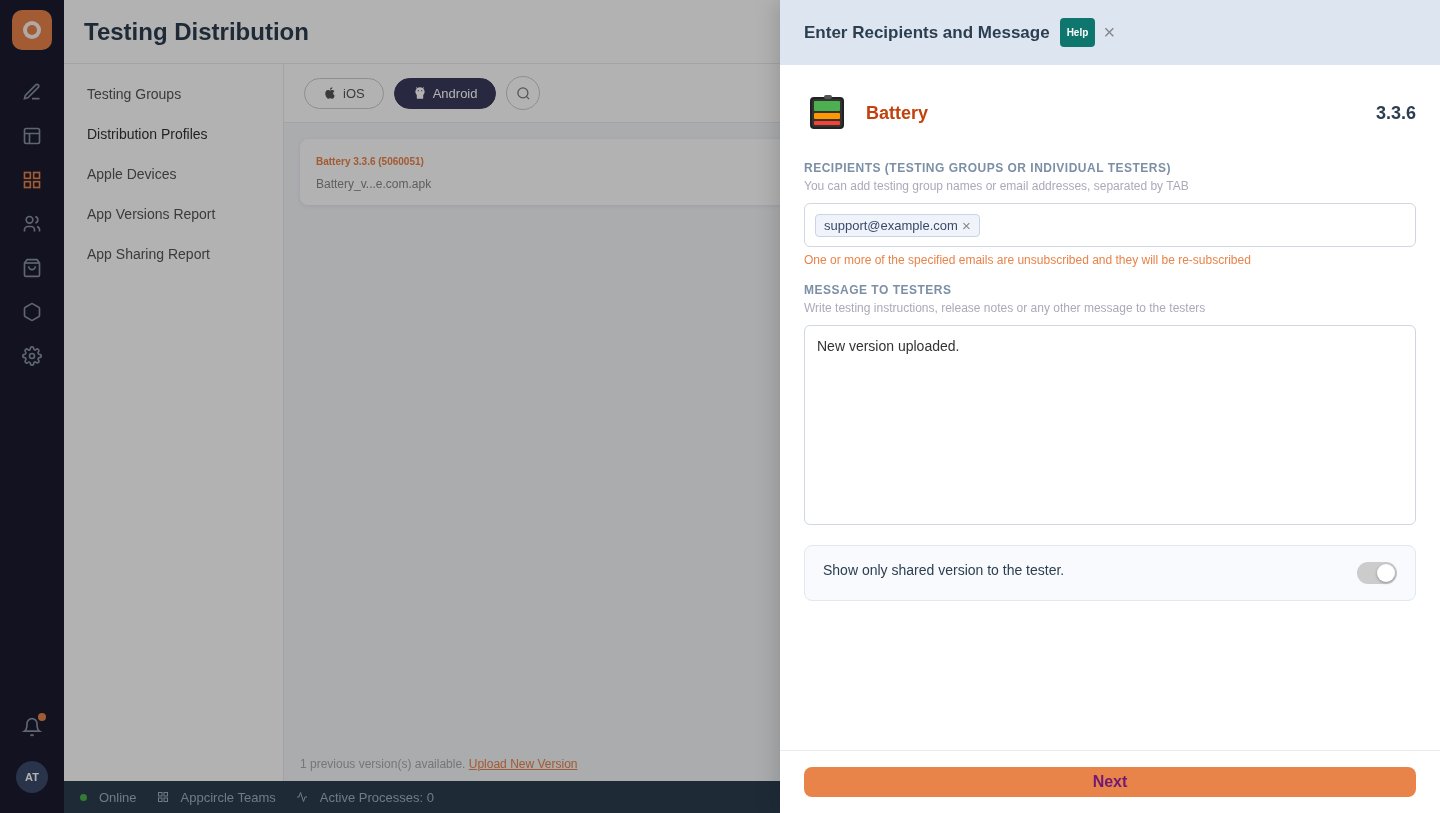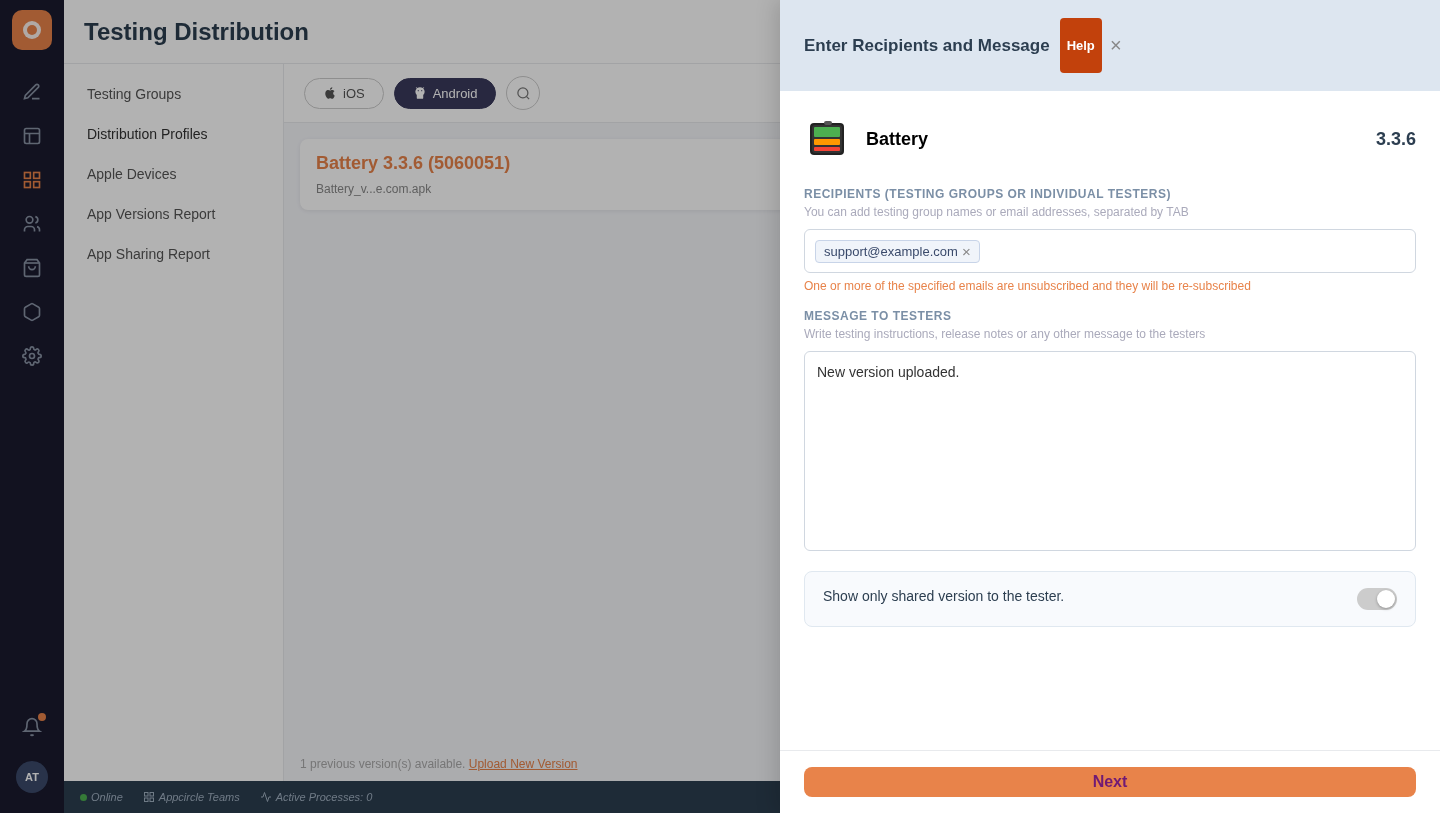--- a/index.html
+++ b/index.html
@@ -67,21 +67,21 @@
     .search-btn {
       width: 34px; height: 34px; border-radius: 50%; border: 1.5px solid #ccc;
       background: white; display: flex; align-items: center; justify-content: center; cursor: pointer;
     }
 
     .version-card {
       margin: 16px; background: white; border-radius: 8px; padding: 14px 16px;
       box-shadow: 0 1px 4px rgba(0,0,0,0.08);
     }
     .version-card-header { display: flex; justify-content: space-between; align-items: center; margin-bottom: 8px; }
-    .version-name { font-weight: 600; color: #e8834a; font-size: 18px; }
+    .version-name { font-weight: 600; color: #e8834a; font-size: 10px; }
     .edit-link { color: #e8834a; font-size: 13px; cursor: pointer; }
     .version-file { font-size: 12px; color: #888; display: flex; justify-content: space-between; }
 
     
     .overlay-backdrop {
       position: absolute; left: 0; top: 0; right: 0; bottom: 0;
       background: rgba(0,0,0,0.3); z-index: 20;
     }
 
     
@@ -89,36 +89,36 @@
       position: absolute; right: 0; top: 0; width: 660px; height: 813px;
       background: white; z-index: 30; display: flex; flex-direction: column;
       box-shadow: -4px 0 20px rgba(0,0,0,0.15);
     }
     .modal-header {
       background: #dde6f0; padding: 18px 24px; display: flex; align-items: center; 
       flex-shrink: 0;
     }
     .modal-title { font-size: 17px; font-weight: 600; color: #2c3e50; display: flex; align-items: center; gap: 10px; }
     .help-badge {
-      background: #c2410c; color: white; font-size: 13px; font-weight: 700;
-      padding: 20px 7px; border-radius: 4px;
+      background: #0f766e; color: white; font-size: 10px; font-weight: 700;
+      padding: 9px 7px; border-radius: 4px;
     }
     .modal-close {
       width: 28px; height: 28px; border-radius: 50%; border: none; background: none;
       font-size: 20px; cursor: pointer; color: #888; display: flex; align-items: center; justify-content: center;
     }
     .modal-body { flex: 1; overflow-y: auto; padding: 24px; }
 
     
     .app-info-row {
       display: flex; align-items: center; justify-content: space-between;
       margin-bottom: 24px;
     }
     .app-info-left { display: flex; align-items: center; gap: 14px; }
-    .app-name { font-size: 18px; font-weight: 600; color: #000000; }
+    .app-name { font-size: 18px; font-weight: 600; color: #c2410c; }
     .app-version { font-size: 18px; font-weight: 600; color: #2c3e50; }
 
     
     .section-label {
       font-size: 12px; font-weight: 700; color: #7b8fa6; letter-spacing: 0.5px; margin-bottom: 4px;
     }
     .section-sublabel { font-size: 12px; color: #aab; margin-bottom: 10px; }
 
     
     .recipients-box {
@@ -168,21 +168,21 @@
       border: none; border-radius: 8px; font-size: 16px; font-weight: 600;
       cursor: pointer;
     }
 
     
     .bottom-bar {
       position: absolute; left: 64px; bottom: 0; right: 0; height: 32px;
       background: #2c3e50; display: flex; align-items: center; padding: 0 16px;
       gap: 20px; z-index: 6;
     }
-    .bottom-bar-item { font-size: 11px; color: #a0b0c0; display: flex; align-items: center; gap: 4px; font-style: italic; }
+    .bottom-bar-item { font-size: 13px; color: #a0b0c0; display: flex; align-items: center; gap: 12px; }
     .green-dot { width: 7px; height: 7px; background: #4caf50; border-radius: 50%; }
 
     
     .battery-svg { width: 48px; height: 48px; }
   </style>
 </head>
 <body>
 
 <div class="sidebar">
   <div class="sidebar-logo">

